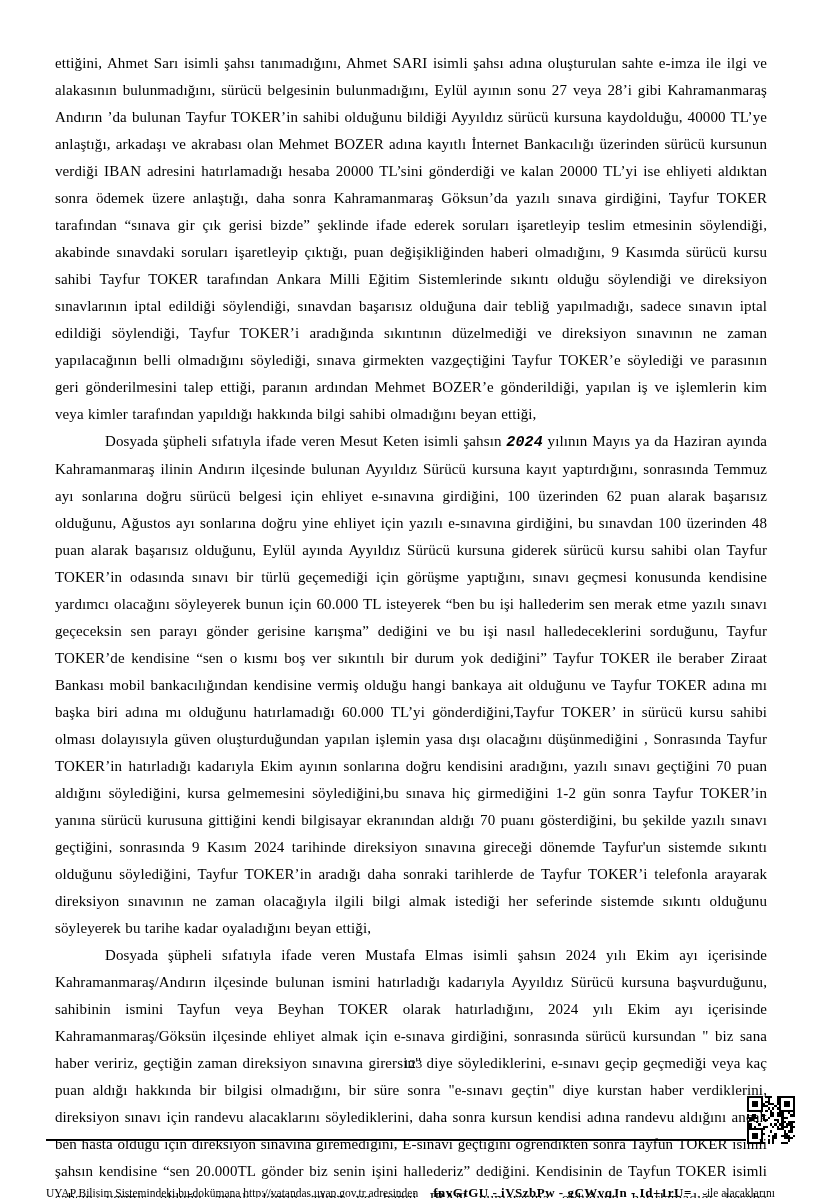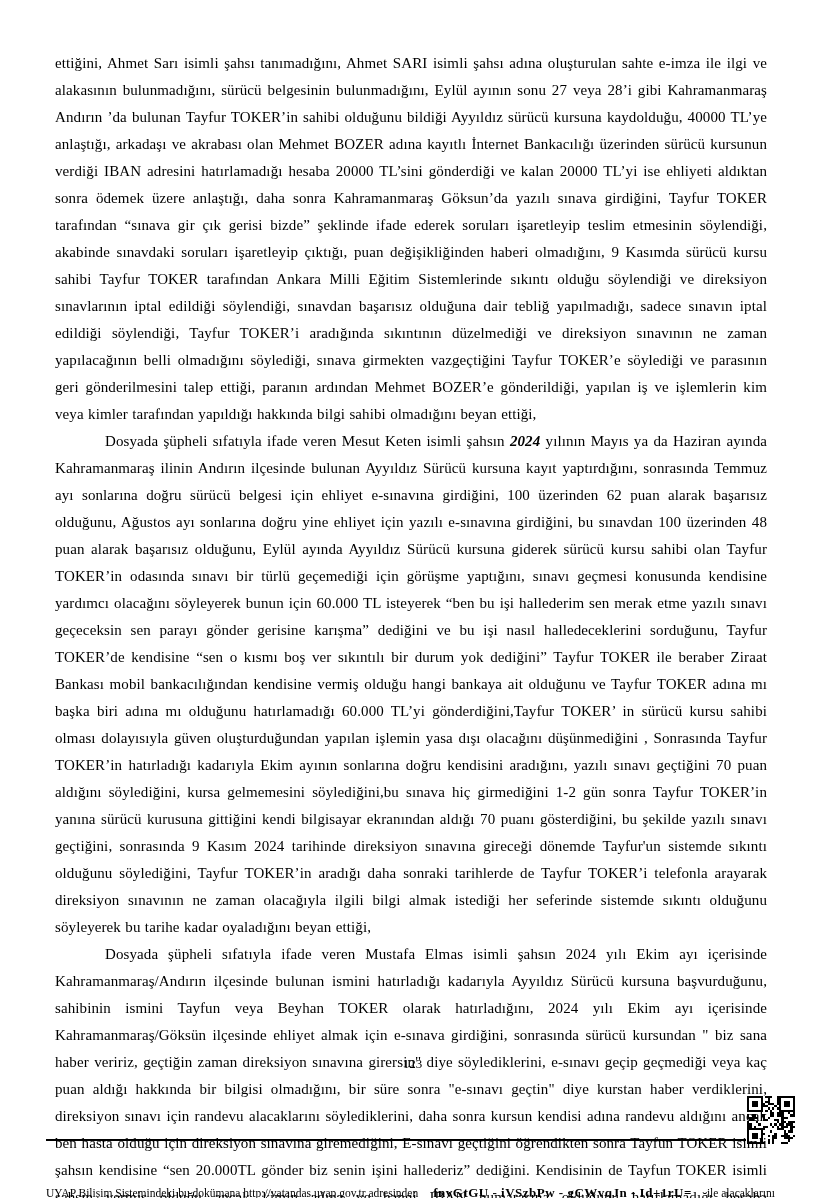--- a/index.html
+++ b/index.html
@@ -23,21 +23,21 @@
     top: 50px;
     width: 712px;
     font-size: 15px;
     line-height: 27px;
     text-align: justify;
     letter-spacing: 0.1px;
     word-spacing: 0.5px;
   }
   .body-text p { margin: 0; }
   .body-text p.indent { text-indent: 50px; }
-  .bi { font-weight: bold; font-style: italic; }
+  .bi { font-weight: bold; font-style: italic; font-family: Liberation Mono, monospace; }
   .page-number {
     position: absolute;
     top: 1056px;
     left: 12px;
     width: 801px;
     text-align: center;
     font-size: 13px;
   }
   .footer-rule {
     position: absolute;

